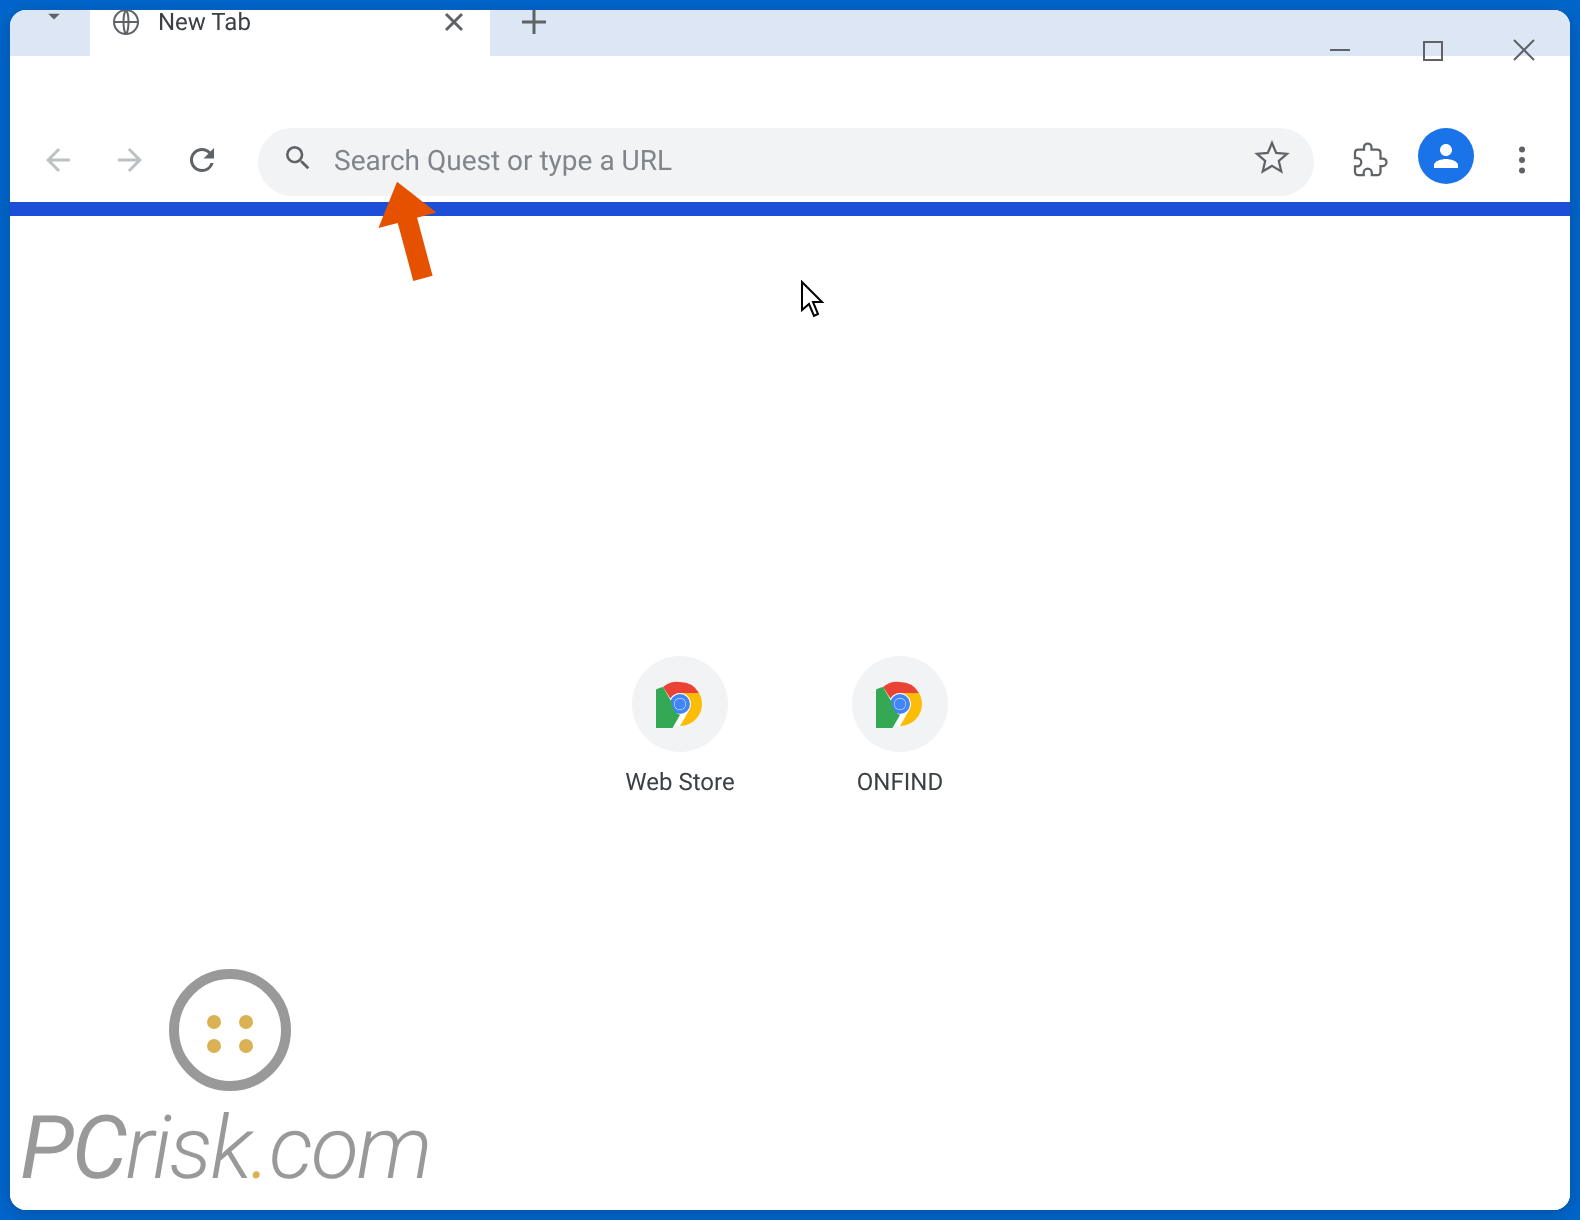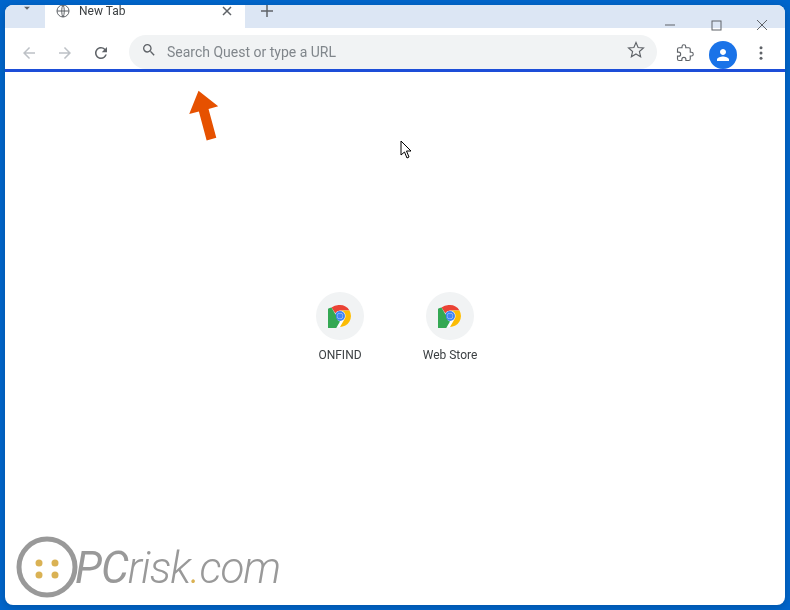--- a/index.html
+++ b/index.html
@@ -7,39 +7,39 @@
 .window { position: absolute; left: 5px; top: 5px; width: 780px; height: 600px; background: #fff; border-radius: 8px; overflow: hidden; box-shadow: 0 2px 10px rgba(0,0,0,0.2); }
 .tab-strip { height: 23px; background: #dce6f4; display: flex; align-items: flex-end; padding-left: 8px; }
 .tab-dropdown { width: 28px; height: 28px; display: flex; align-items: center; justify-content: center; margin-bottom: 6px; cursor: pointer; }
 .tab { height: 34px; background: #fff; border-radius: 10px 10px 0 0; display: flex; align-items: center; padding: 0 10px; min-width: 200px; margin-left: 4px; position: relative; }
 .tab-favicon { width: 16px; height: 16px; margin-right: 8px; display: flex; align-items: center; justify-content: center; }
 .tab-title { font-size: 12px; color: #3c4043; flex: 1; }
 .tab-close { width: 16px; height: 16px; display: flex; align-items: center; justify-content: center; cursor: pointer; color: #5f6368; font-size: 14px; }
 .new-tab-btn { width: 28px; height: 28px; display: flex; align-items: center; justify-content: center; margin-left: 8px; margin-bottom: 3px; cursor: pointer; color: #5f6368; border-radius: 50%; }
 .window-controls { position: absolute; right: 0; top: 0; height: 40px; display: flex; align-items: center; }
 .win-btn { width: 46px; height: 32px; display: flex; align-items: center; justify-content: center; cursor: pointer; color: #5f6368; }
-.toolbar { height: 44px; background: #fff; display: flex; align-items: flex-end; padding: 0 8px; gap: 4px; border-bottom: 3px solid #1d4ed8; }
+.toolbar { height: 44px; background: #fff; display: flex; align-items: flex-start; padding: 0 8px; gap: 4px; border-bottom: 7px solid #1d4ed8; margin-top: 36px; }
 .nav-btn { width: 32px; height: 32px; display: flex; align-items: center; justify-content: center; cursor: pointer; border-radius: 50%; color: #5f6368; }
 .nav-btn.disabled { color: #bdc1c6; cursor: default; }
 .omnibox { flex: 1; height: 34px; background: #f1f3f4; border-radius: 17px; display: flex; align-items: center; padding: 0 12px; margin: 0 8px; }
 .omnibox-search-icon { color: #5f6368; margin-right: 10px; }
 .omnibox-text { flex: 1; font-size: 14px; color: #80868b; }
 .omnibox-star { color: #5f6368; cursor: pointer; }
 .ext-btn { width: 32px; height: 32px; display: flex; align-items: center; justify-content: center; cursor: pointer; border-radius: 50%; color: #5f6368; }
 .profile-btn { width: 28px; height: 28px; border-radius: 50%; background: #1a73e8; display: flex; align-items: center; justify-content: center; cursor: pointer; margin: 0 4px; }
 .menu-btn { width: 32px; height: 32px; display: flex; align-items: center; justify-content: center; cursor: pointer; border-radius: 50%; color: #5f6368; }
 .content { height: calc(100% - 84px); background: #fff; position: relative; }
 .shortcuts { position: absolute; top: 220px; left: 50%; transform: translateX(-50%); display: flex; gap: 20px; }
 .shortcut { width: 90px; display: flex; flex-direction: column; align-items: center; cursor: pointer; }
 .shortcut-icon { width: 48px; height: 48px; border-radius: 50%; background: #f1f3f4; display: flex; align-items: center; justify-content: center; margin-bottom: 8px; }
 .shortcut-chrome { width: 24px; height: 24px; }
 .shortcut-label { font-size: 12px; color: #3c4043; text-align: center; }
 .arrow-pointer { position: absolute; left: 170px; top: 85px; z-index: 100; pointer-events: none; }
 .cursor-arrow { position: absolute; left: 400px; top: 140px; z-index: 99; pointer-events: none; }
-.watermark { position: absolute; bottom: 10px; left: 15px; z-index: 200; pointer-events: none; opacity: 0.85; display: flex; align-items: center; }
+.watermark { position: absolute; bottom: 10px; left: 15px; z-index: 200; pointer-events: none; opacity: 0.85; display: flex; align-items: center; flex-direction: column; }
 .watermark-icon { width: 65px; height: 65px; position: relative; }
 .watermark-text { font-size: 44px; font-weight: 300; color: #888; font-style: italic; letter-spacing: -1px; margin-left: -5px; }
 .watermark-text .pc { font-weight: 400; }
 .watermark-text .dot { color: #d4a537; }
 </style>
 </head>
 <body>
 
 <div class="window">
   <div class="tab-strip">
@@ -142,36 +142,36 @@
             <circle cx="12" cy="12" r="11" fill="#fff"></circle>
             <circle cx="12" cy="12" r="5" fill="#4285f4"></circle>
             <path d="M12 1a11 11 0 019.5 5.5H12a5.5 5.5 0 00-4.76 2.75L3.5 3.5A10.96 10.96 0 0112 1z" fill="#ea4335"></path>
             <path d="M21.5 6.5A11 11 0 0112 23l4.76-8.25A5.5 5.5 0 0012 6.5h9.5z" fill="#fbbc05"></path>
             <path d="M3.5 3.5l4.74 8.25A5.5 5.5 0 0012 17.5l-4.76 8.25h-.01A11 11 0 013.5 3.5z" fill="#34a853"></path>
             <circle cx="12" cy="12" r="4" fill="#4285f4"></circle>
             <circle cx="12" cy="12" r="3" fill="#fff"></circle>
             <circle cx="12" cy="12" r="2.8" fill="#4285f4"></circle>
           </svg>
         </div>
-        <span class="shortcut-label">ONFIND</span>
+        <span class="shortcut-label">Web Store</span>
       </div>
       <div class="shortcut">
         <div class="shortcut-icon">
           <svg class="shortcut-chrome" viewBox="0 0 24 24">
             <circle cx="12" cy="12" r="11" fill="#fff"></circle>
             <circle cx="12" cy="12" r="5" fill="#4285f4"></circle>
             <path d="M12 1a11 11 0 019.5 5.5H12a5.5 5.5 0 00-4.76 2.75L3.5 3.5A10.96 10.96 0 0112 1z" fill="#ea4335"></path>
             <path d="M21.5 6.5A11 11 0 0112 23l4.76-8.25A5.5 5.5 0 0012 6.5h9.5z" fill="#fbbc05"></path>
             <path d="M3.5 3.5l4.74 8.25A5.5 5.5 0 0012 17.5l-4.76 8.25h-.01A11 11 0 013.5 3.5z" fill="#34a853"></path>
             <circle cx="12" cy="12" r="4" fill="#4285f4"></circle>
             <circle cx="12" cy="12" r="3" fill="#fff"></circle>
             <circle cx="12" cy="12" r="2.8" fill="#4285f4"></circle>
           </svg>
         </div>
-        <span class="shortcut-label">Web Store</span>
+        <span class="shortcut-label">ONFIND</span>
       </div>
     </div>
   </div>
 </div>
 
 <div class="arrow-pointer">
   <svg width="60" height="70" viewBox="0 0 60 70">
     <path d="M35 5 L50 25 L40 25 L40 55 L30 55 L30 25 L20 25 Z" fill="#e65100" transform="rotate(-15 35 30)"></path>
   </svg>
 </div>

